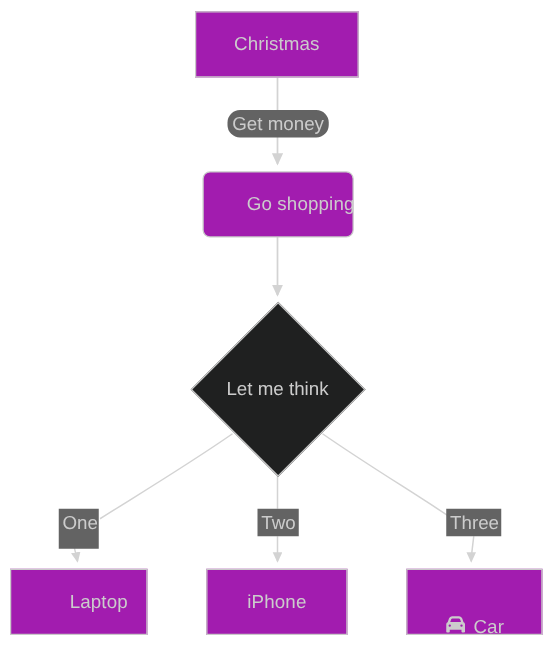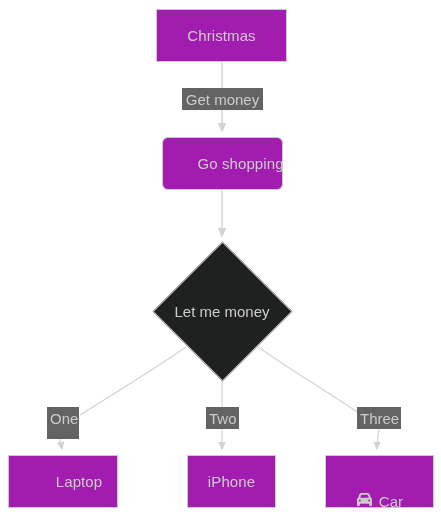--- a/index.html
+++ b/index.html
@@ -123,50 +123,50 @@
 
     <path d="M258,347 C294,372 334,396 362,415" fill="none" stroke="#d3d3d3" stroke-width="1.2"></path>
 
     <path d="M379,429 C378,438 377,444 377,449" fill="none" stroke="#d3d3d3" stroke-width="1.2" marker-end="url(#arrow)"></path>
   </svg>
 
   <div class="node" style="left:156px; top:9px; width:131px; height:53px;">
     <span>Christmas</span>
   </div>
 
-  <div class="edge-label" style="left:182px; top:88px; width:81px; height:22px;">
+  <div class="edge-label" style="left:182px; top:88px; width:81px; height:22px;border-radius:10px;">
     <span>Get money</span>
   </div>
 
   <div class="node rounded" style="left:162px; top:137px; width:121px; height:53px;">
     <span>Go shopping</span>
   </div>
 
   <div class="diamond-wrap" style="left:152px; top:241px;">
     <div class="diamond-shape"></div>
-    <span class="diamond-label">Let me money</span>
+    <span class="diamond-label">Let me think</span>
   </div>
 
   <div class="edge-label" style="left:47px; top:407px; width:32px; height:32px;">
     <span>One</span>
   </div>
 
   <div class="edge-label" style="left:206px; top:407px; width:33px; height:22px;">
     <span>Two</span>
   </div>
 
   <div class="edge-label" style="left:357px; top:407px; width:44px; height:22px;">
     <span>Three</span>
   </div>
 
   <div class="node" style="left:8px; top:455px; width:110px; height:53px;padding-left:32px;">
     <span>Laptop</span>
   </div>
 
-  <div class="node" style="left:165px; top:455px; width:89px; height:53px;margin-left:22px;">
+  <div class="node" style="left:165px; top:455px; width:113px; height:53px;">
     <span>iPhone</span>
   </div>
 
   <div class="node" style="left:325px; top:455px; width:109px; height:53px;">
     <span class="node-label-inner">
       <span class="car-icon">
         <svg width="17" height="15" viewBox="0 0 512 512" xmlns="http://www.w3.org/2000/svg">
           <path fill="#cccccc" d="M135.2 117.4L109.1 192H402.9l-26.1-74.6C372.3 104.6 360.2 96 346.6 96H165.4c-13.6 0-25.7 8.6-30.2 21.4zM39.6 196.8L74.8 96.3C88.3 57.8 124.6 32 165.4 32H346.6c40.8 0 77.1 25.8 90.6 64.3l35.2 100.5c23.2 9.6 39.6 32.5 39.6 59.2V400v48c0 17.7-14.3 32-32 32H448c-17.7 0-32-14.3-32-32V400H96v48c0 17.7-14.3 32-32 32H32c-17.7 0-32-14.3-32-32V400 256c0-26.7 16.4-49.6 39.6-59.2zM128 288a32 32 0 1 0 -64 0 32 32 0 1 0 64 0zm288 32a32 32 0 1 0 0-64 32 32 0 1 0 0 64z"></path>
         </svg>
       </span>

